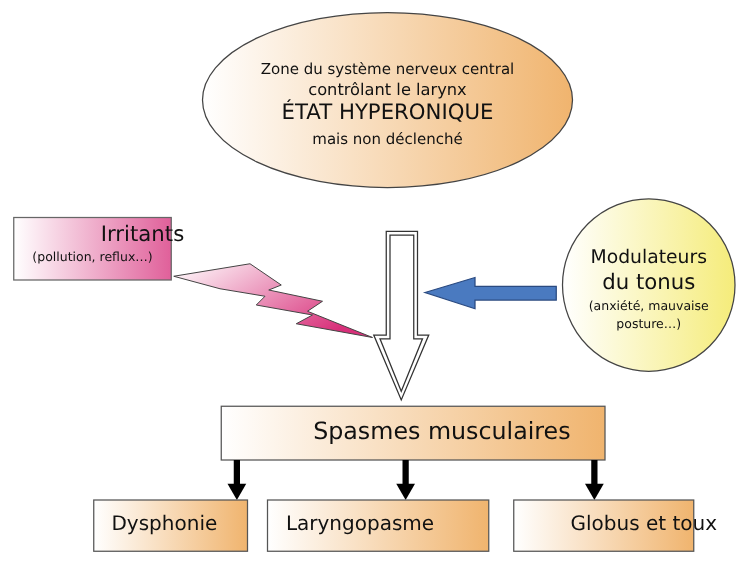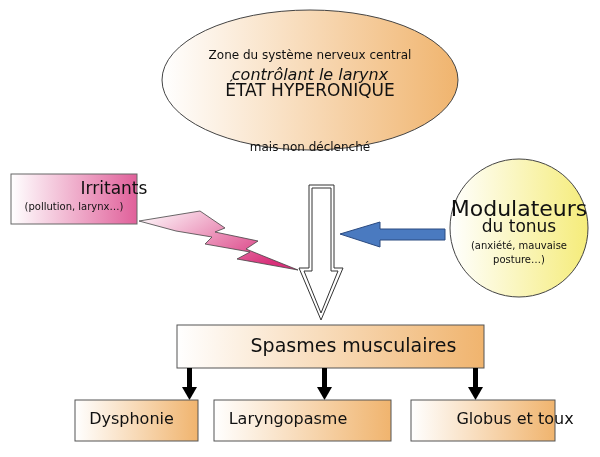--- a/index.html
+++ b/index.html
@@ -55,28 +55,28 @@
     <rect x="473" y="368" width="5" height="21"></rect>
     <polygon points="468,387 483,387 475.5,400"></polygon>
   </g>
 
   <rect x="75" y="400" width="123" height="41" fill="url(#gOrange)" stroke="#555" stroke-width="1"></rect>
   <rect x="214" y="400" width="177" height="41" fill="url(#gOrange)" stroke="#555" stroke-width="1"></rect>
   <rect x="411" y="400" width="144" height="41" fill="url(#gOrange)" stroke="#555" stroke-width="1"></rect>
 </svg>
 
 <div class="t" style="left:160px; width:300px; top:48px; font-size:12px;">Zone du système nerveux central</div>
-<div class="t" style="left:160px; width:300px; top:65px; font-size:16px;font-style:italic;">contrôlant le larynx</div>
+<div class="t" style="left:160px; width:300px; top:65px; font-size:13px;">contrôlant le larynx</div>
 <div class="t" style="left:160px; width:300px; top:80px; font-size:17px;">ÉTAT HYPERONIQUE</div>
-<div class="t" style="left:160px; width:300px; top:104px; font-size:12px;margin-top:36px;">mais non déclenché</div>
+<div class="t" style="left:160px; width:300px; top:104px; font-size:12px;">mais non déclenché</div>
 
 <div class="t" style="left:11px; width:126px; top:178px; font-size:17px;padding-left:40px;">Irritants</div>
-<div class="t" style="left:11px; width:126px; top:201px; font-size:10px;">(pollution, larynx…)</div>
+<div class="t" style="left:11px; width:126px; top:201px; font-size:10px;">(pollution, reflux…)</div>
 
-<div class="t" style="left:450px; width:138px; top:196px; font-size:22px;">Modulateurs</div>
+<div class="t" style="left:450px; width:138px; top:196px; font-size:15px;">Modulateurs</div>
 <div class="t" style="left:450px; width:138px; top:216px; font-size:17px;">du tonus</div>
 <div class="t" style="left:450px; width:138px; top:240px; font-size:10px;">(anxiété, mauvaise</div>
 <div class="t" style="left:450px; width:138px; top:254px; font-size:10px;">posture…)</div>
 
 <div class="t" style="left:177px; width:307px; top:334px; font-size:19px;padding-left:23px;">Spasmes musculaires</div>
 
 <div class="t" style="left:75px; width:113px; top:409px; font-size:16px;">Dysphonie</div>
 <div class="t" style="left:214px; width:148px; top:409px; font-size:16px;">Laryngopasme</div>
 <div class="t" style="left:411px; width:144px; top:409px; font-size:16px;padding-left:32px;">Globus et toux</div>
 

